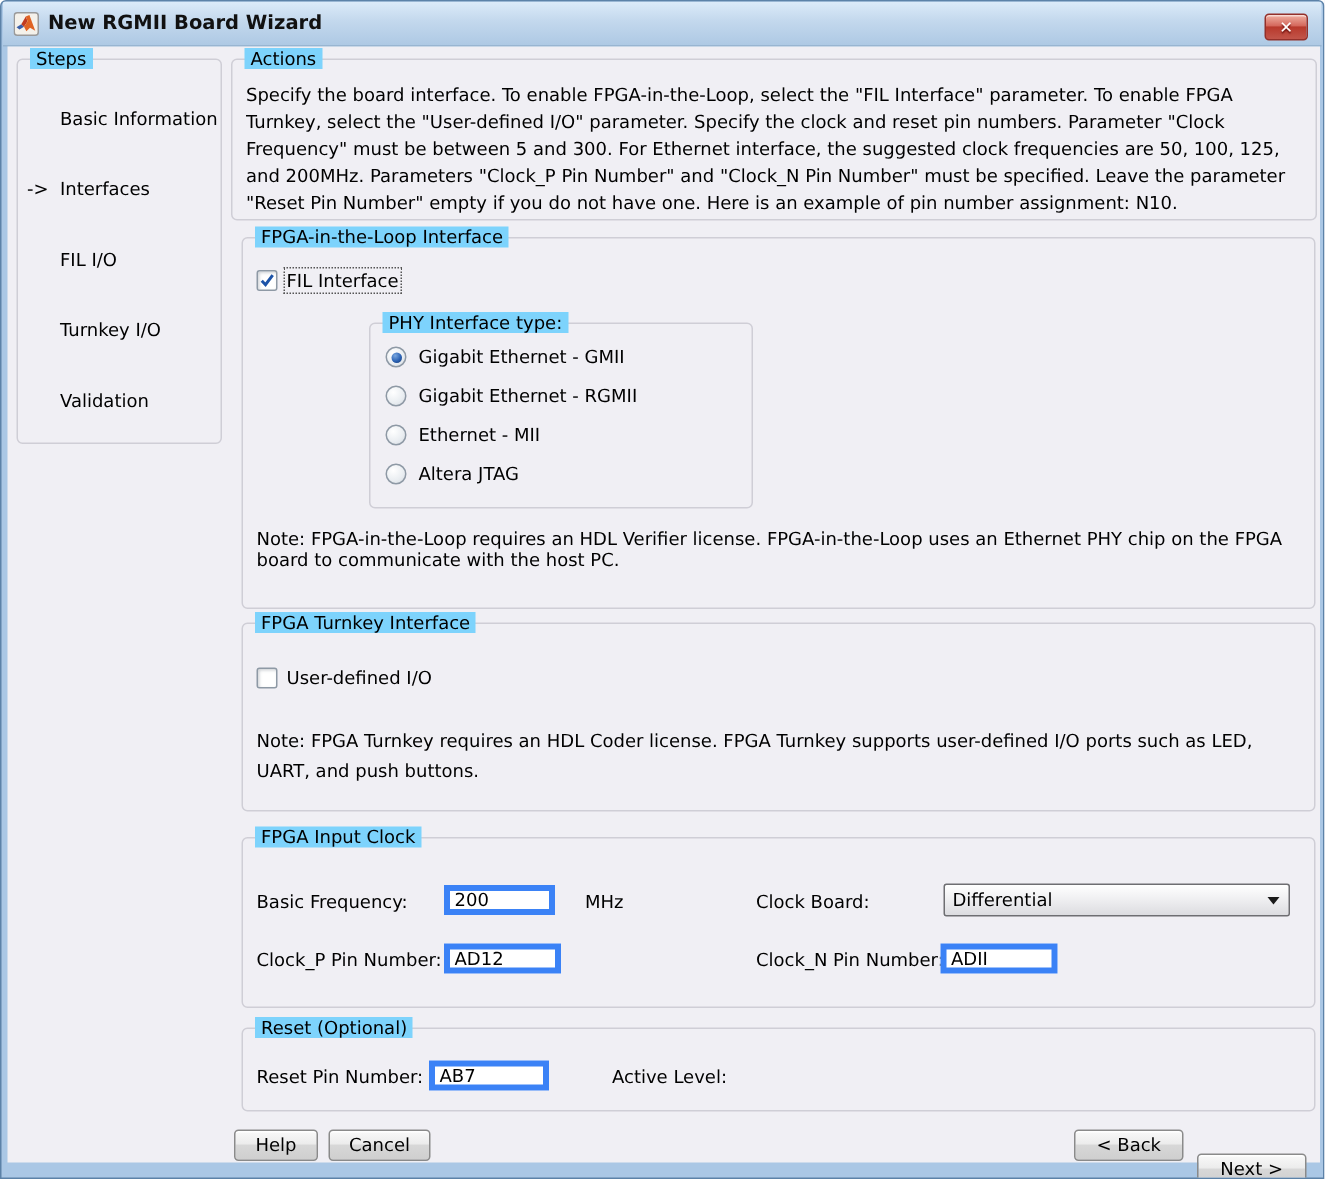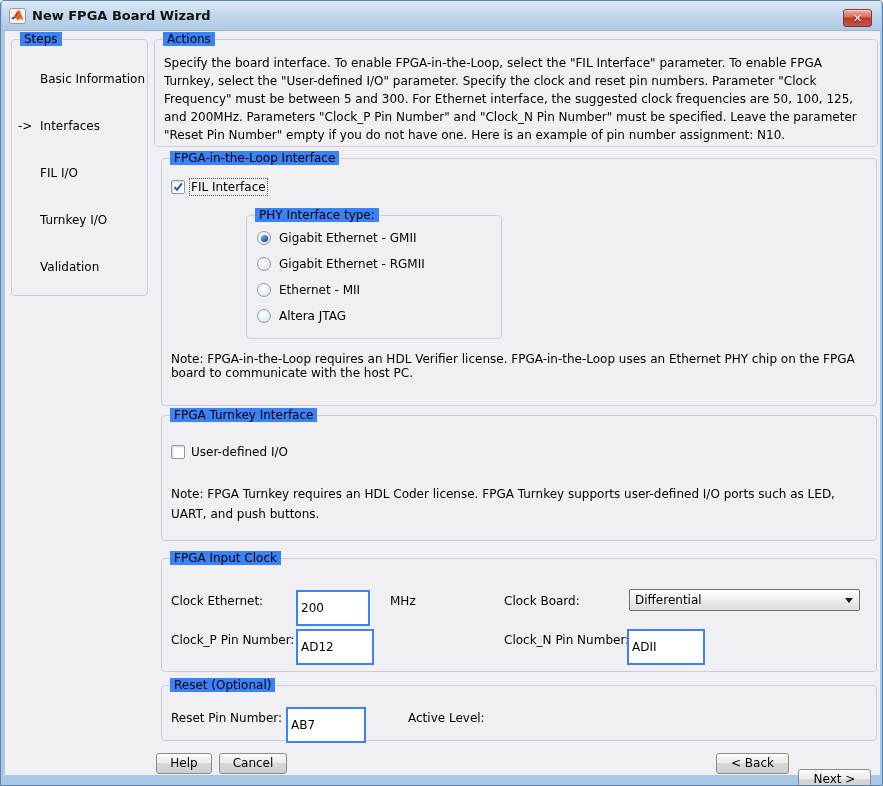--- a/index.html
+++ b/index.html
@@ -39,21 +39,21 @@
     background:#f0eff4;
   }
   
   .group {
     position:absolute;
     border:1px solid #cfced6;
     border-radius:4px;
   }
   .group-label {
     position:absolute; top:-8px; left:8px;
-    background:#3b82f6; padding:0 4px;
+    background:#7dd3fc; padding:0 4px;
     font-size:12px; white-space:nowrap;
   }
   
   .step-item { position:absolute; left:28px; font-size:12px; white-space:nowrap; }
   .step-arrow { position:absolute; left:6px; font-size:12px; }
   
   .para { position:absolute; font-size:12px; line-height:18px; color:#000; }
   
   .check-row { position:absolute; display:flex; align-items:center; }
   .checkbox {
@@ -73,22 +73,22 @@
     border:1px solid #8e99a5;
     background:radial-gradient(circle at 35% 30%,#ffffff 0%,#e9edf1 60%,#d5dbe2 100%);
     display:flex; align-items:center; justify-content:center; flex:0 0 auto;
   }
   .radio .dot { width:7px; height:7px; border-radius:50%;
     background:radial-gradient(circle at 35% 30%,#7aa8e0 0%,#2b62b4 55%,#16366e 100%); }
   .radio-label { margin-left:8px; font-size:12px; white-space:nowrap; }
   
   .fld-label { position:absolute; font-size:12px; white-space:nowrap; }
   .text-input {
-    position:absolute; height:36px;
-    border:2px solid #3b82f6; background:#fff;
+    position:absolute; height:20px;
+    border:4px solid #3b82f6; background:#fff;
     font-family:"DejaVu Sans","Liberation Sans",sans-serif;
     font-size:12px; padding:0 3px; color:#000;
   }
   .combo {
     position:absolute; height:22px;
     border:1px solid #6e6e72; border-radius:2px;
     background:linear-gradient(180deg,#ffffff 0%,#f0f0f2 45%,#dcdce0 100%);
     display:flex; align-items:center; padding:0 20px 0 5px;
     font-size:12px; cursor:pointer; white-space:nowrap; overflow:hidden;
   }
@@ -114,21 +114,21 @@
 
 <div class="window">
 
   <div class="titlebar">
     <svg class="app-icon" viewBox="0 0 17 16">
       <rect x="0.5" y="0.5" width="16" height="15" rx="2" fill="#f4f1ea" stroke="#9a9a9a"></rect>
       <path d="M2 10.2 L5.2 8.2 L7 9.8 L4 11.6 Z" fill="#3a5fa8"></path>
       <path d="M5.2 8.2 L8.2 3 L9.4 6.2 L7 9.8 Z" fill="#c23b1e"></path>
       <path d="M9.4 6.2 L8.2 3 L10.6 2 L14.5 12.5 L11 10.5 L8.6 12.8 L7 9.8 Z" fill="#e06322"></path>
     </svg>
-    <span class="title-text">New FPGA Board Wizard</span>
+    <span class="title-text">New RGMII Board Wizard</span>
     <div class="close-btn">
       <span class="close-x">✕</span>
     </div>
   </div>
 
   <div class="client">
 
     <div class="group" style="left:6px; top:8px; width:137px; height:257px;">
       <div class="group-label">Steps</div>
       <div class="step-item" style="top:32px;">Basic Information</div>
@@ -189,21 +189,21 @@
         <div class="checkbox"></div>
         <span class="check-label">User-defined I/O</span>
       </div>
 
       <div class="para" style="left:9px; top:68px; width:698px; line-height:20px;">Note: FPGA Turnkey requires an HDL Coder license. FPGA Turnkey supports user-defined I/O ports such as LED, UART, and push buttons.</div>
     </div>
 
     <div class="group" style="left:156px; top:527px; width:716px; height:114px;">
       <div class="group-label">FPGA Input Clock</div>
 
-      <div class="fld-label" style="left:9px; top:35px;">Clock Ethernet:</div>
+      <div class="fld-label" style="left:9px; top:35px;">Basic Frequency:</div>
       <input class="text-input" style="left: 134px; top: 31px; width: 74px;" value="200">
       <div class="fld-label" style="left:228px; top:35px;">MHz</div>
 
       <div class="fld-label" style="left:342px; top:35px;">Clock Board:</div>
       <div class="combo" style="left:467px; top:30px; width:231px;">
         <span>Differential</span>
         <span class="combo-arrow"></span>
       </div>
 
       <div class="fld-label" style="left:9px; top:74px;">Clock_P Pin Number:</div>

